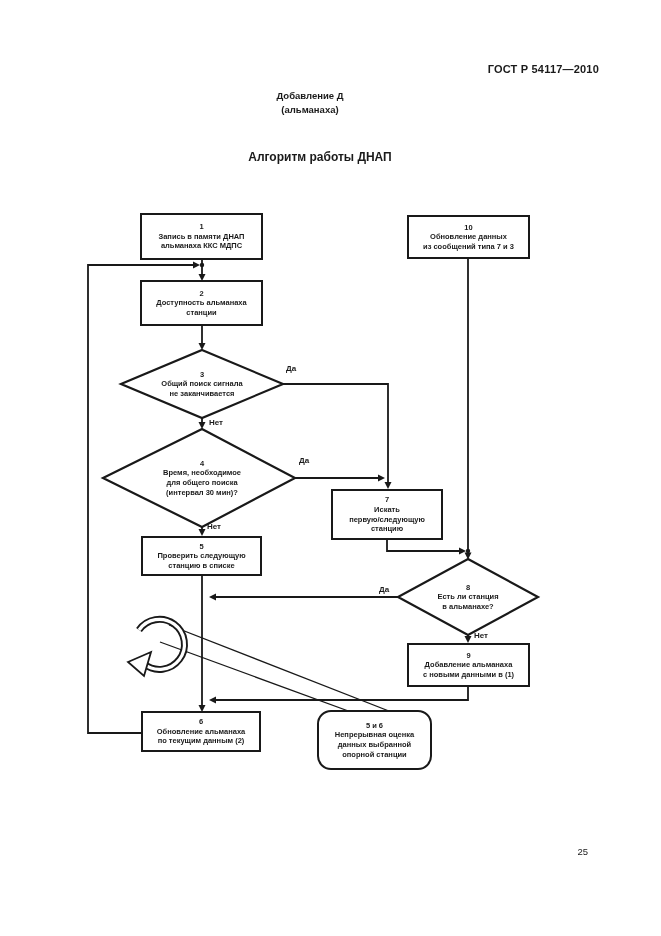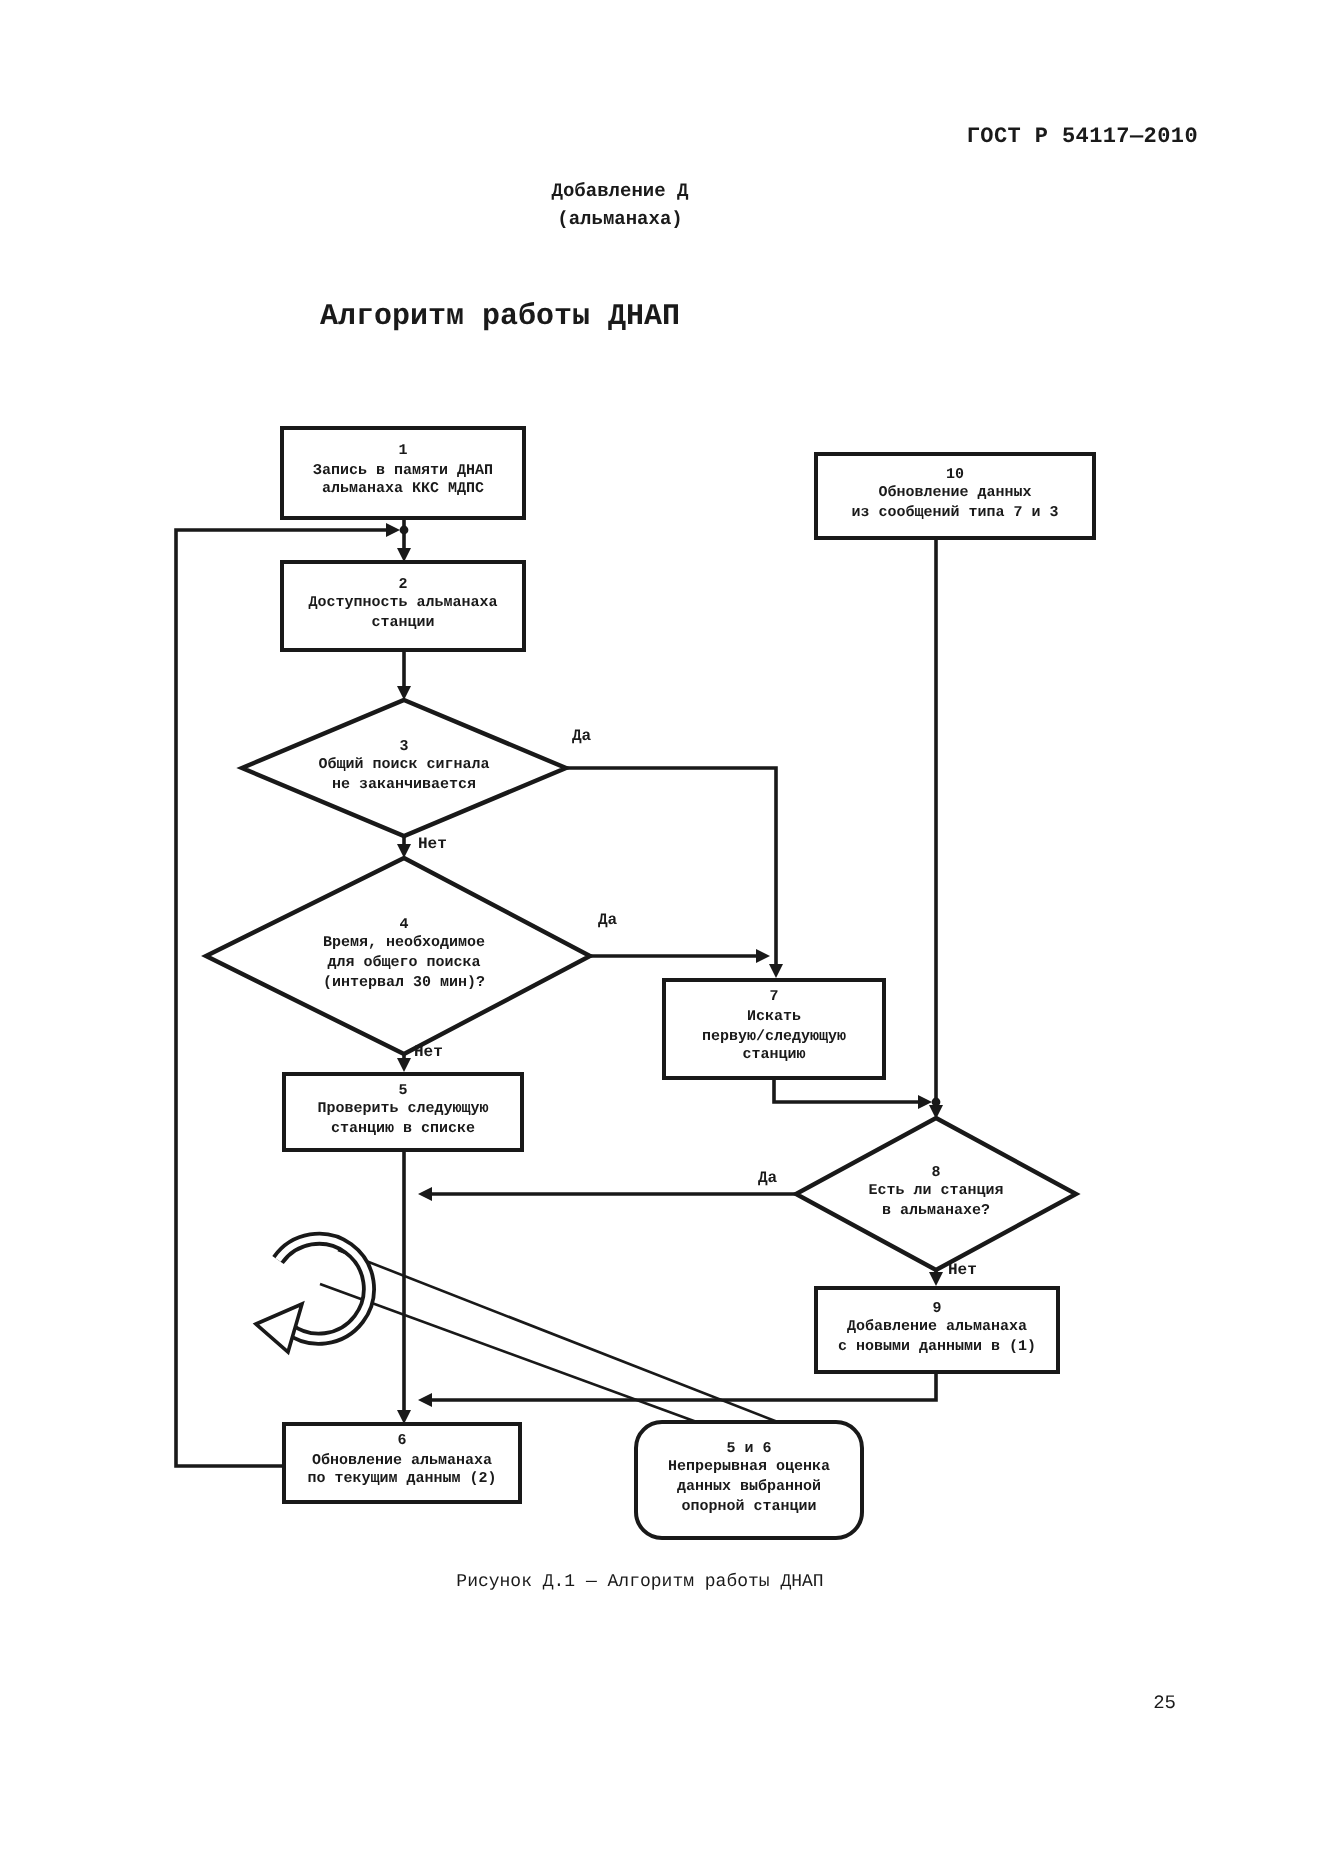--- a/index.html
+++ b/index.html
@@ -1,26 +1,26 @@
 <!DOCTYPE html>
 <html><head>
 <meta charset="utf-8">
 <style>
   html,body { margin:0; padding:0; background:#e8e8e8; }
   .page {
     position:relative; width:661px; height:936px; margin:0 auto;
     background:#ffffff; color:#1a1a1a;
-    font-family:Liberation Mono, monospace;
+    font-family:Liberation Sans, sans-serif;
     overflow:hidden;
   }
   .abs { position:absolute; }
   .doc-code { top:63px; right:62px; font-size:11px; font-weight:bold; letter-spacing:0.2px; }
   .annex { left:240px; top:90px; width:140px; text-align:center; font-size:9.5px; font-weight:bold; }
   .annex-note { left:240px; top:104px; width:140px; text-align:center; font-size:9.5px; font-weight:bold; }
-  .doc-title { left:160px; top:150px; width:320px; font-size:15px; font-weight:bold; }
+  .doc-title { left:160px; top:150px; width:320px; text-align:center; font-size:12px; font-weight:bold; }
   .section { left:70px; top:183px; font-size:9.5px; font-weight:bold; }
   .caption { left:100px; top:786px; width:440px; text-align:center; font-size:9px; }
   .page-num { left:564px; top:846px; width:24px; text-align:right; font-size:9.5px; }
 
   svg.chart { position:absolute; left:0; top:0; }
 
   .node {
     position:absolute; box-sizing:border-box;
     background:#ffffff; border:2.5px solid #191919;
     display:flex; align-items:center; justify-content:center;
@@ -97,21 +97,21 @@
       <polygon points="128,662 151,652 144,676" fill="#ffffff" stroke="#191919" stroke-width="1.8"></polygon>
     </g>
   </svg>
 
   <div class="node" style="left:140px;top:213px;width:123px;height:47px">1
 Запись в памяти ДНАП
 альманаха ККС МДПС</div>
   <div class="node" style="left:140px;top:280px;width:123px;height:46px">2
 Доступность альманаха
 станции</div>
-  <div class="node" style="left:407px;top:226px;width:141px;height:44px">10
+  <div class="node" style="left:407px;top:215px;width:123px;height:44px">10
 Обновление данных
 из сообщений типа 7 и 3</div>
   <div class="dtext" style="left:127px;top:355px;width:150px;height:58px">3
 Общий поиск сигнала
 не заканчивается</div>
   <div class="dtext" style="left:117px;top:434px;width:170px;height:88px">4
 Время, необходимое
 для общего поиска
 (интервал 30 мин)?</div>
   <div class="node" style="left:331px;top:489px;width:112px;height:51px">7
@@ -135,16 +135,15 @@
 данных выбранной
 опорной станции</div>
 
   <span class="blabel" style="left:286px;top:364px">Да</span>
   <span class="blabel" style="left:209px;top:418px">Нет</span>
   <span class="blabel" style="left:299px;top:456px">Да</span>
   <span class="blabel" style="left:207px;top:522px">Нет</span>
   <span class="blabel" style="left:379px;top:585px">Да</span>
   <span class="blabel" style="left:474px;top:631px">Нет</span>
 
-  <div class="abs caption">Рисунок Д.1 — Алгоритм работы ДНАП</div>
   <div class="abs page-num">25</div>
 
 </div>
 
 </body></html>

